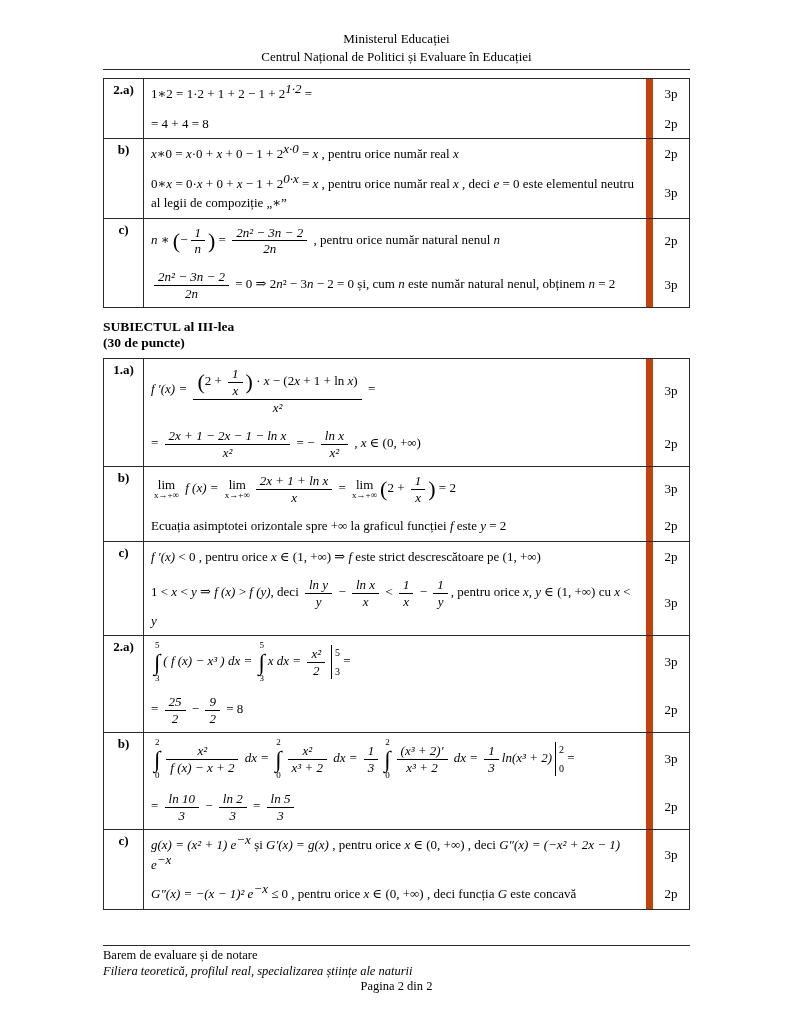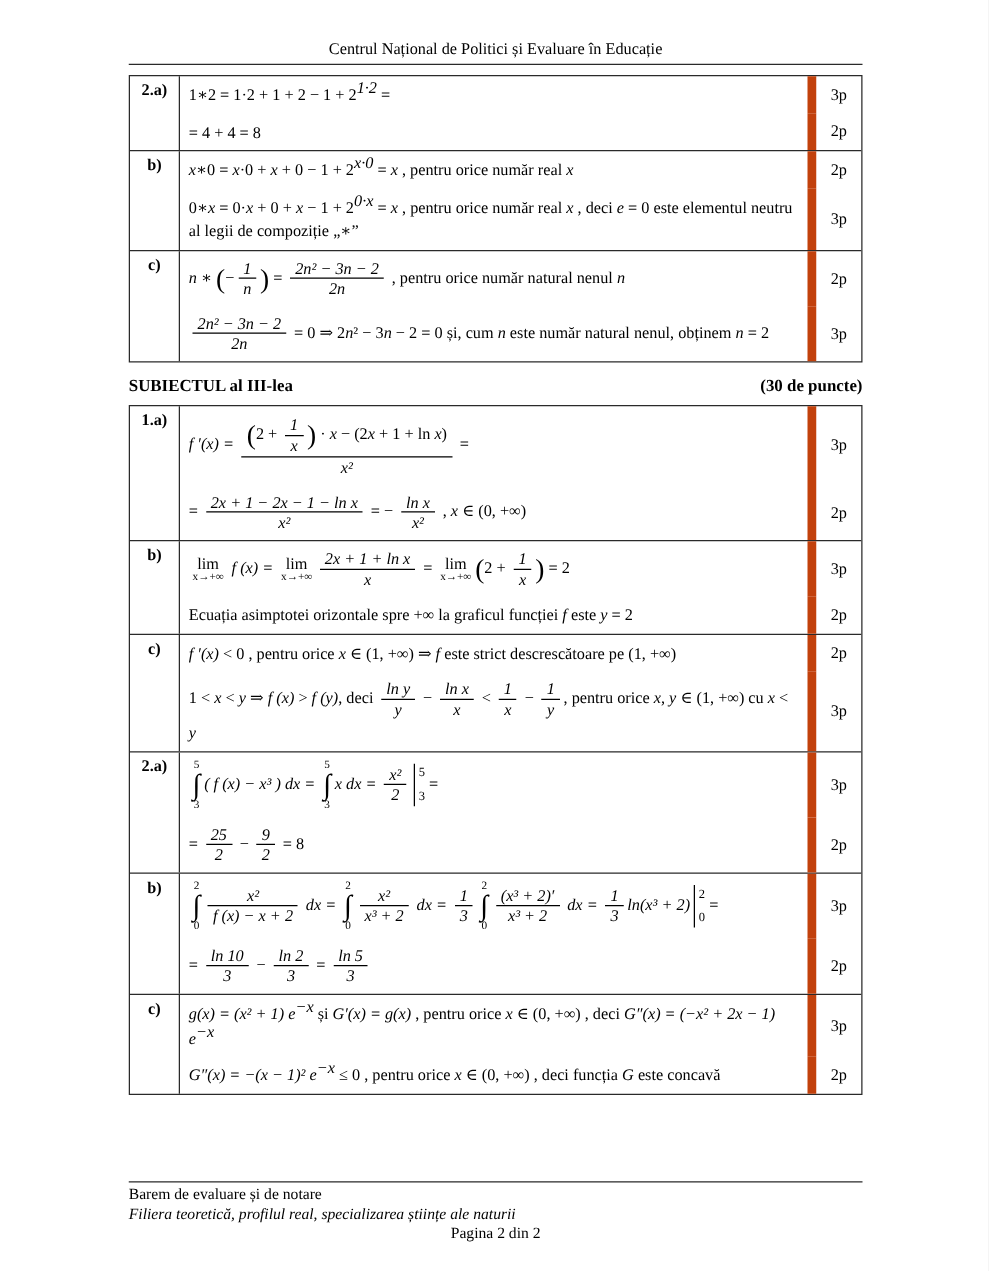--- a/index.html
+++ b/index.html
@@ -30,33 +30,34 @@
   .intw{display:inline-flex;flex-direction:column;align-items:center;vertical-align:middle;
         font-size:9px;line-height:1.05;margin:0 3px;font-style:normal;}
   .isym{font-size:23px;line-height:1;}
   .limw{display:inline-flex;flex-direction:column;align-items:center;vertical-align:middle;
         line-height:1.05;margin:0 3px;font-style:normal;}
   .lund{font-size:9px;}
   .evw{display:inline-flex;flex-direction:column;justify-content:space-between;
        border-left:1.2px solid #000;height:34px;vertical-align:middle;padding-left:3px;
        font-size:10px;margin-left:3px;font-style:normal;}
   .section-title{display:flex;justify-content:space-between;font-weight:bold;
-                 margin:11px 0 7px 0;font-size:13.5px;}
+                 margin:11px 0 7px 0;font-size:13.5px;flex-direction:column;}
   .doc-footer{position:absolute;left:103px;right:101px;top:945px;font-size:12.5px;line-height:1.25;}
   .f-rule{border-top:1.2px solid #2a2a2a;margin-bottom:2px;}
   .f-row1{display:flex;justify-content:space-between;}
   .ital{font-style:italic;}
   .f-page{text-align:center;}
 </style>
 </head>
 <body>
 
 <div class="page">
   <div class="doc-header">
-    <div>Centrul Național de Politici și Evaluare în Educație</div>
+    <div>Ministerul Educației</div>
+    <div>Centrul Național de Politici și Evaluare în Educației</div>
   </div>
   <div class="header-rule"></div>
 
   <div id="table1" class="score-table">
       <div class="trow">
         <div class="tlabel">2.a)</div>
         <div class="tblocks">
           <div class="tblock">
             <div class="tcontent">
               <div class="mline"><span class="rt">1∗2 = 1·2 + 1 + 2 − 1 + 2</span><sup class="sp">1·2</sup><span class="rt"> =</span></div>

